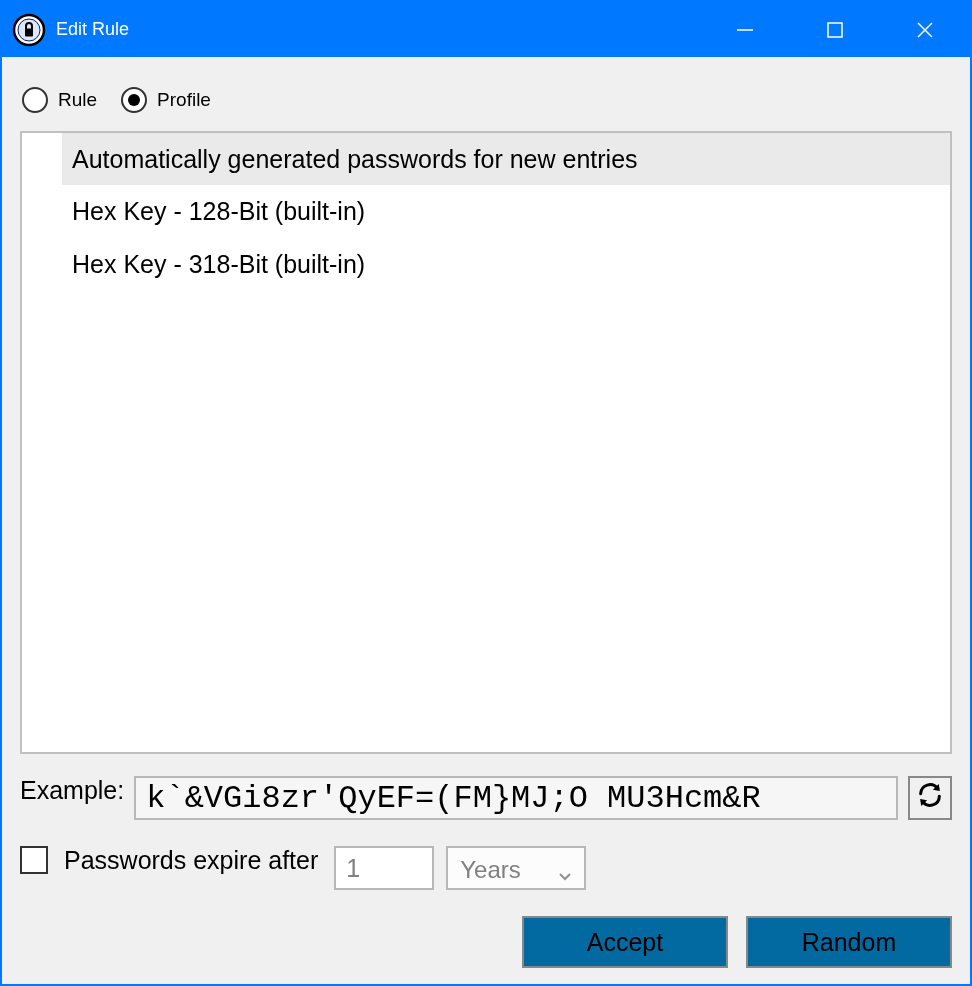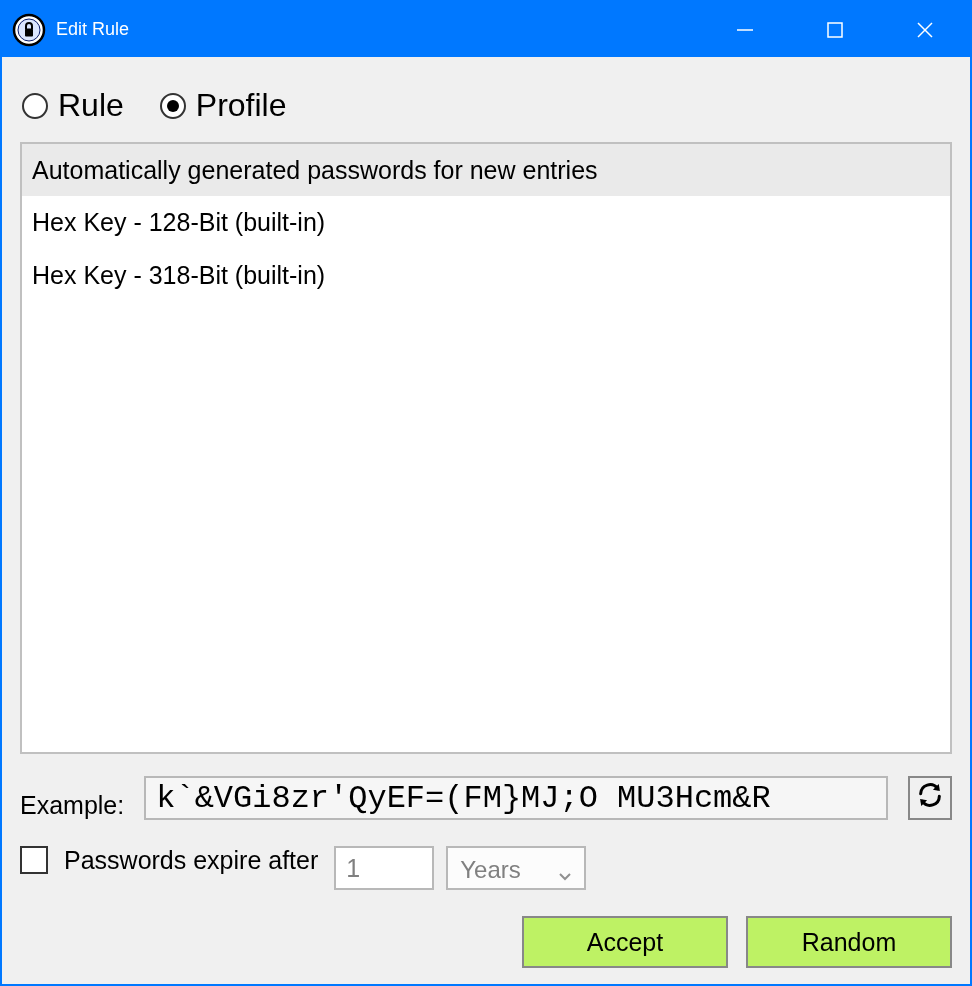--- a/index.html
+++ b/index.html
@@ -55,23 +55,23 @@
   .content {
     flex: 1;
     padding: 18px 18px 16px 18px;
     display: flex;
     flex-direction: column;
     background: #f0f0f0;
   }
   .radio-row {
     display: flex;
     align-items: center;
-    gap: 36px;
+    gap: 24px;
     margin: 12px 0 18px 2px;
-    font-size: 32px;
+    font-size: 19px;
   }
   .radio-group {
     display: flex;
     align-items: center;
     gap: 10px;
   }
   .radio {
     width: 26px;
     height: 26px;
     border: 2px solid #333;
@@ -87,33 +87,34 @@
     border-radius: 50%;
     background: #000;
   }
   .listbox {
     flex: 1;
     background: #fff;
     border: 2px solid #c0c0c0;
     overflow: hidden;
     display: flex;
     flex-direction: column;
+    padding-left: 40px;
   }
   .list-item {
     padding: 8px 10px;
     font-size: 25px;
     line-height: 1.45;
   }
   .list-item.selected {
     background: #eaeaea;
   }
   .example-row {
     display: flex;
-    align-items: flex-end;
-    gap: 20px;
+    align-items: flex-start;
+    gap: 10px;
     margin-top: 22px;
   }
   .example-label { font-size: 25px; }
   .example-input {
     flex: 1;
     border: 2px solid #b8b8b8;
     background: #f6f6f6;
     height: 44px;
     padding: 0 10px;
     font-family: Consolas, "Courier New", monospace;
@@ -173,21 +174,21 @@
   .button-row {
     display: flex;
     justify-content: flex-end;
     gap: 18px;
     margin-top: 26px;
   }
   .dlg-btn {
     width: 206px;
     height: 52px;
     border: 2px solid #888;
-    background: #bef264;
+    background: #0369a1;
     display: flex;
     align-items: center;
     justify-content: center;
     font-size: 25px;
   }
 </style>
 </head>
 <body>
 
 <div class="window">

